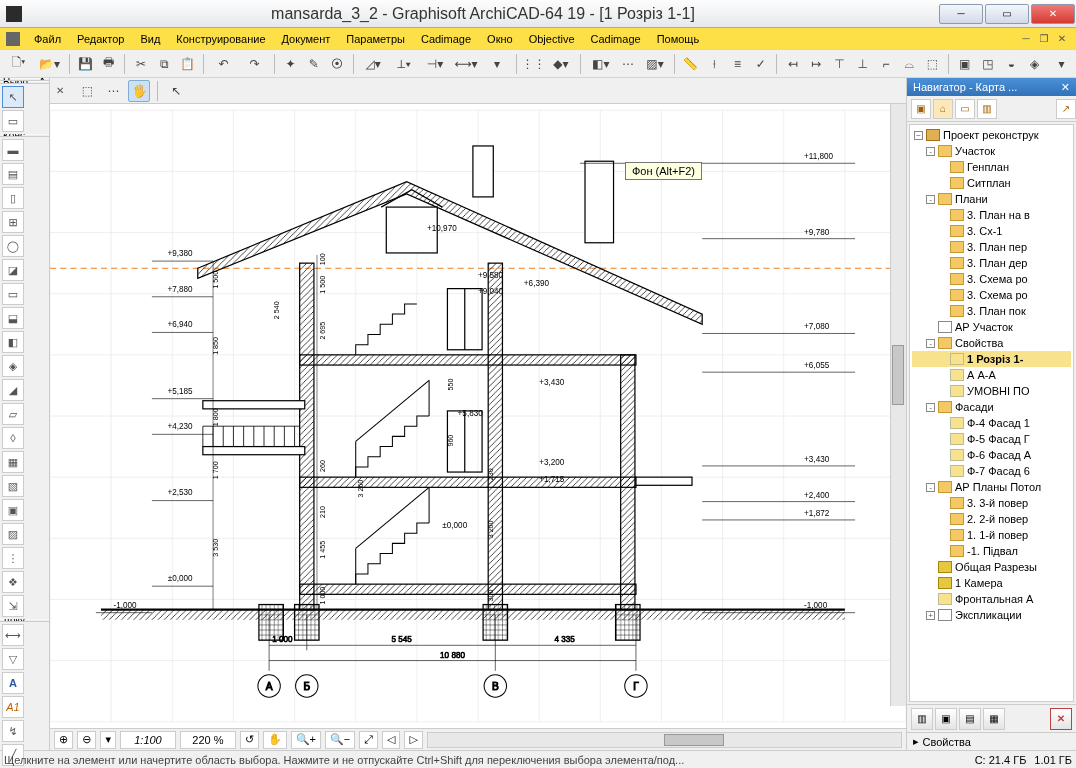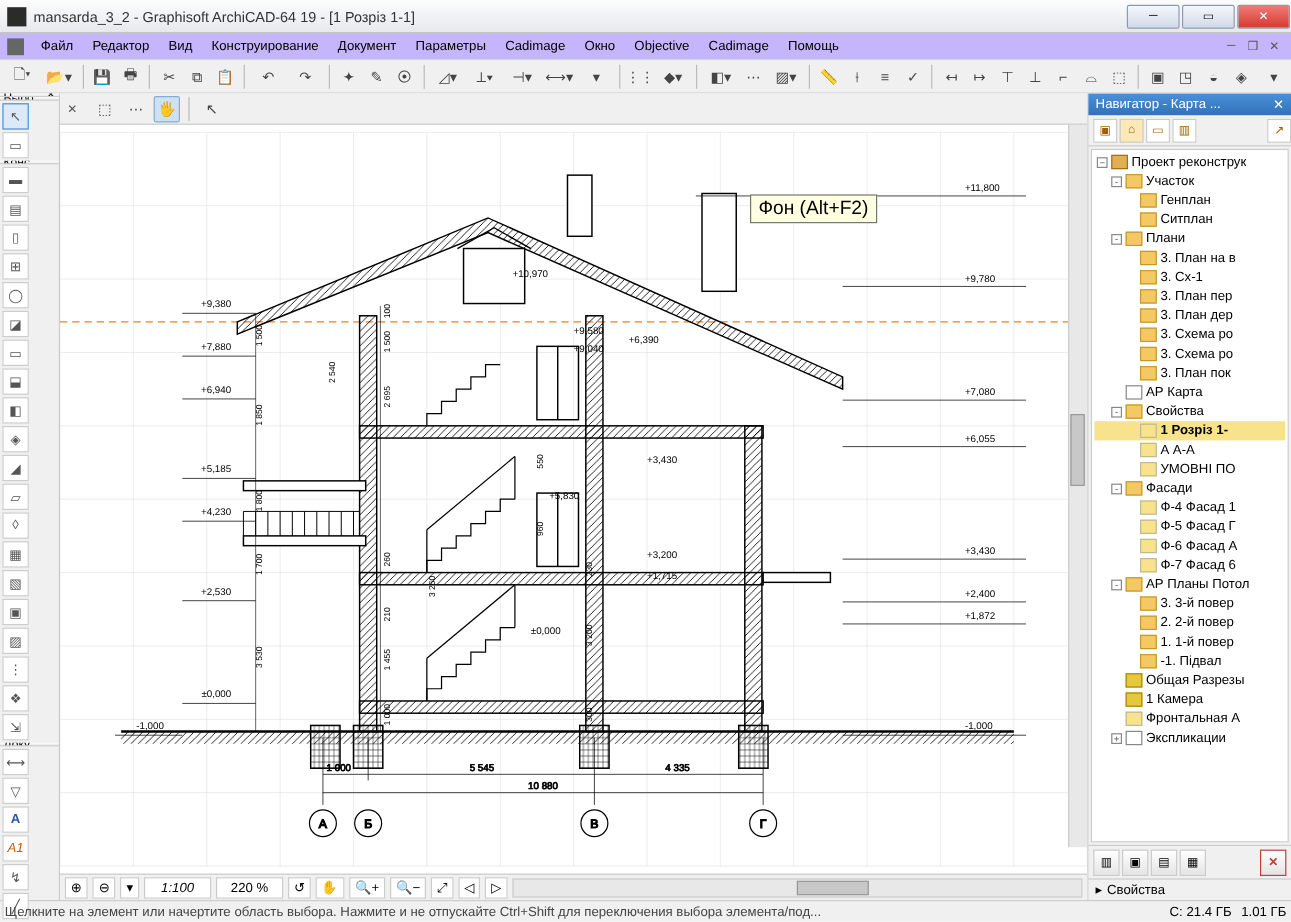--- a/index.html
+++ b/index.html
@@ -1,38 +1,38 @@
 <!DOCTYPE html>
 <html><head>
 <meta charset="utf-8">
 <style>
 * { margin: 0; padding: 0; box-sizing: border-box; }
 body { font-family: "Segoe UI", Tahoma, sans-serif; font-size: 11px; width: 1076px; height: 768px; background: #f0f0f0; overflow: hidden; position: relative; }
 
 
 .title-bar { height: 28px; background: linear-gradient(to bottom, #fdfdfd, #e6e8ec); display: flex; align-items: center; padding-left: 6px; border-bottom: 1px solid #aaa; }
 .title-bar .app-icon { width: 16px; height: 16px; background: #2b2b2b; margin-right: 6px; }
-.title-bar .title-text { flex: 1; font-size: 12px; color: #333; }
+.title-bar .title-text { flex: 1; font-size: 16px; color: #333; text-align: center; }
 .window-controls { display: flex; }
 .window-controls div { width: 44px; height: 20px; margin: 0 1px; border: 1px solid #8d9bb1; background: linear-gradient(to bottom, #f4f7fc, #d2dae8); display: flex; align-items: center; justify-content: center; font-size: 10px; border-radius: 2px; }
 .window-controls .close { background: linear-gradient(to bottom, #f07978, #d53b30); color: #fff; }
 
 
-.menu-bar { height: 22px; background: #c4b5fd; display: flex; align-items: center; padding-left: 6px; border-bottom: 1px solid #d4d4d4; }
+.menu-bar { height: 22px; background: #fde047; display: flex; align-items: center; padding-left: 6px; border-bottom: 1px solid #d4d4d4; }
 .menu-item { padding: 2px 8px; cursor: default; }
 .menu-bar .mdi-controls { margin-left: auto; display: flex; gap: 2px; padding-right: 6px;}
 .menu-bar .mdi-controls span { width: 16px; height: 14px; display: inline-flex; align-items: center; justify-content: center; font-size: 10px; color: #555;}
 .app-small-icon { width: 14px; height: 14px; background:#666; margin-right:6px;}
 
 
 .toolbar { height: 28px; background: #f0f0f0; border-bottom: 1px solid #d4d4d4; display: flex; align-items: center; padding-left: 4px; gap: 2px; }
 .tb-btn { width: 22px; height: 22px; border: 1px solid transparent; display: inline-flex; align-items: center; justify-content: center; font-size: 12px; color: #444; border-radius: 2px; }
 .tb-btn.dd { width: 30px; }
 .tb-sep { width: 1px; height: 20px; background: #bbb; margin: 0 3px; }
-.tooltip { position: absolute; left: 575px; top: 84px; background: #ffffe1; border: 1px solid #767676; padding: 2px 6px; font-size: 16px; z-index: 100; }
+.tooltip { position: absolute; left: 575px; top: 84px; background: #ffffe1; border: 1px solid #767676; padding: 2px 6px; font-size: 11px; z-index: 100; }
 
 
 .main { display: flex; height: calc(100% - 28px - 22px - 28px - 18px); }
 .left-col { width: 50px; background: #f0f0f0; border-right: 1px solid #ccc; display: flex; flex-direction: column; }
 .left-col .panel-title { font-size: 10px; padding: 1px 3px; border-bottom: 1px solid #ccc; background: linear-gradient(to bottom, #fff, #e8e8e8); overflow:hidden; white-space:nowrap; height:16px; display:flex; align-items:center; }
 .tool-grid { display: flex; flex-wrap: wrap; padding: 1px; }
 .tool-cell { width: 22px; height: 22px; border: 1px solid #ccc; margin: 1px; background: #fff; display: flex; align-items: center; justify-content: center; font-size: 11px; color: #555; }
 .tool-cell.active { border: 1px solid #4a90d9; background: #dbe9f9; }
 
 
@@ -527,21 +527,21 @@
             <span>3. Схема ро</span>
           </div>
           <div class="tree-row pad2">
             <span class="exp" style="border: none;"></span>
             <span class="ico folder"></span>
             <span>3. План пок</span>
           </div>
           <div class="tree-row pad1">
             <span class="exp" style="border: none;"></span>
             <span class="ico doc"></span>
-            <span>АР Карта</span>
+            <span>АР Участок</span>
           </div>
           <div class="tree-row pad1">
             <span class="exp">-</span>
             <span class="ico folder"></span>
             <span>Свойства</span>
           </div>
           <div class="tree-row pad2 sel">
             <span class="exp" style="border: none;"></span>
             <span class="ico sec"></span>
             <span>1 Розріз 1-</span>

